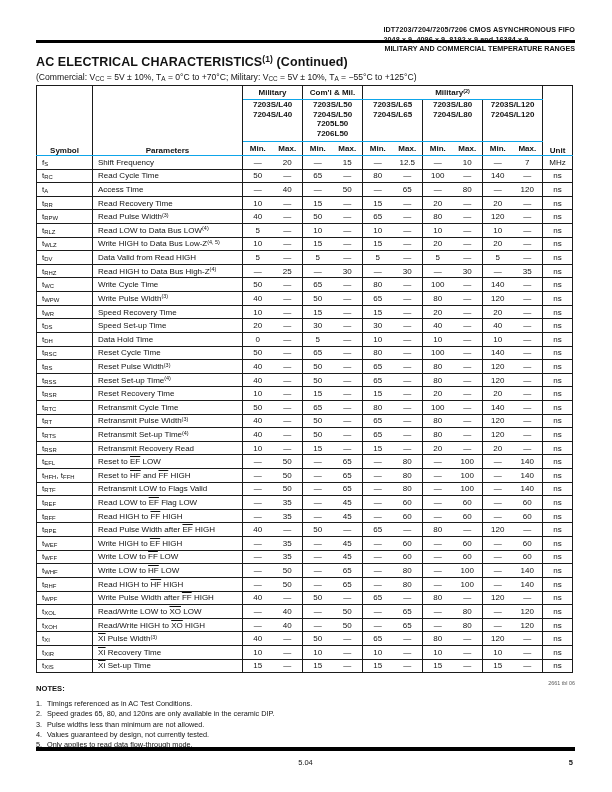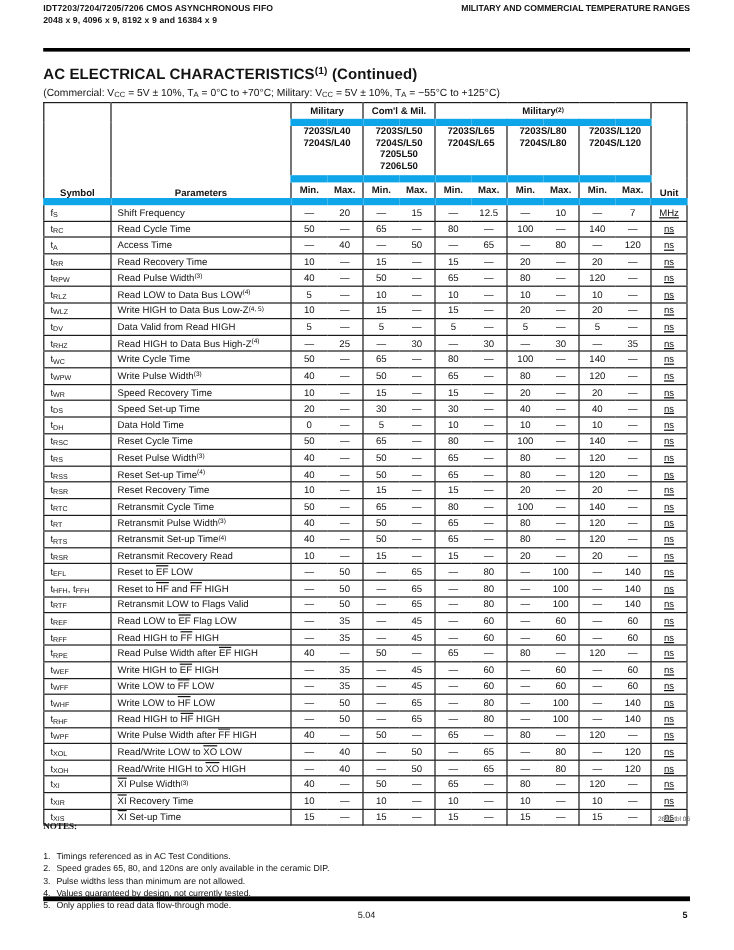--- a/index.html
+++ b/index.html
@@ -5,48 +5,48 @@
   html,body{margin:0;padding:0;background:#e8e8e8;}
   .page{
     position:relative;width:612px;height:792px;background:#ffffff;
     font-family:"Liberation Sans","DejaVu Sans",sans-serif;color:#131313;
     overflow:hidden;margin:0 auto;
   }
   sub{font-size:0.74em;vertical-align:baseline;position:relative;bottom:-1px;letter-spacing:0;}
   sup{font-size:0.68em;line-height:0;position:relative;top:-0.45em;vertical-align:baseline;}
   .ov{text-decoration:overline;text-decoration-thickness:1px;}
 
-  .hdr{position:absolute;left:36px;top:2px;width:539px;display:flex;justify-content:space-between;}
+  .hdr{position:absolute;left:36px;top:25px;width:539px;display:flex;justify-content:space-between;align-items:flex-end;flex-direction:column;}
   .hdr-left div{font-size:7.2px;font-weight:bold;line-height:9.5px;letter-spacing:0.1px;}
   .hdr-right{font-size:7.2px;font-weight:bold;text-align:right;white-space:nowrap;}
   .hdr-rule{position:absolute;left:36px;top:40px;width:539px;height:3px;background:#000;}
 
   .sec-title{position:absolute;left:36px;top:55px;font-size:12.5px;font-weight:bold;letter-spacing:0.1px;}
   .sec-cond{position:absolute;left:36px;top:72px;font-size:8.6px;}
 
   .tblwrap{position:absolute;left:36px;top:85px;}
   table.tbl{border-collapse:collapse;table-layout:fixed;width:536px;border:1.3px solid #1b1b1b;}
   .tbl th,.tbl td{padding:0;font-size:8px;}
   .b-r{border-right:1px solid #1b1b1b;}
-  thead th{font-weight:bold;border-bottom:6px solid #0ea5e9;}
+  thead th{font-weight:bold;border-bottom:1px solid #0ea5e9;}
   .h-sym{vertical-align:bottom;text-align:center;padding:0 0 2px 6px;}
   .h-par{vertical-align:bottom;text-align:center;padding-bottom:2px;}
   .h-unit{vertical-align:bottom;text-align:center;padding-bottom:2px;}
   .h-temp{height:13px;text-align:center;}
   .dev{vertical-align:top;text-align:center;line-height:9.6px;padding-top:2.5px;height:41px;}
   .mm{height:13px;text-align:center;}
   tbody td{border-bottom:1px solid #1b1b1b;height:12.62px;vertical-align:middle;}
   td.sym{text-align:left;padding-left:5px;}
   td.par{text-align:left;padding-left:5px;white-space:nowrap;overflow:hidden;}
   td.val{text-align:center;}
-  td.unitc{text-align:center;text-decoration:underline;}
+  td.unitc{text-align:center;}
 
   .tableref{position:absolute;right:37px;top:680px;font-size:5.4px;color:#5a5a5a;}
   .notes{position:absolute;left:36px;top:684px;width:430px;}
-  .notes-label{font-size:7.6px;font-weight:bold;margin-bottom:16px;font-family:Liberation Serif, serif;}
+  .notes-label{font-size:7.6px;font-weight:bold;margin-bottom:6px;}
   .note-item{font-size:7.3px;line-height:10.3px;display:flex;}
   .note-item .nnum{width:11px;flex:none;}
 
   .foot-rule{position:absolute;left:36px;top:747px;width:539px;height:4px;background:#000;}
   .footer{position:absolute;left:36px;top:758px;width:539px;height:12px;}
   .foot-center{position:absolute;left:0;width:100%;text-align:center;font-size:7.5px;font-weight:normal;}
   .foot-right{position:absolute;right:2px;top:0;font-size:7.5px;font-weight:bold;}
 
   .watermark{
     position:absolute;left:166px;top:352px;width:300px;

